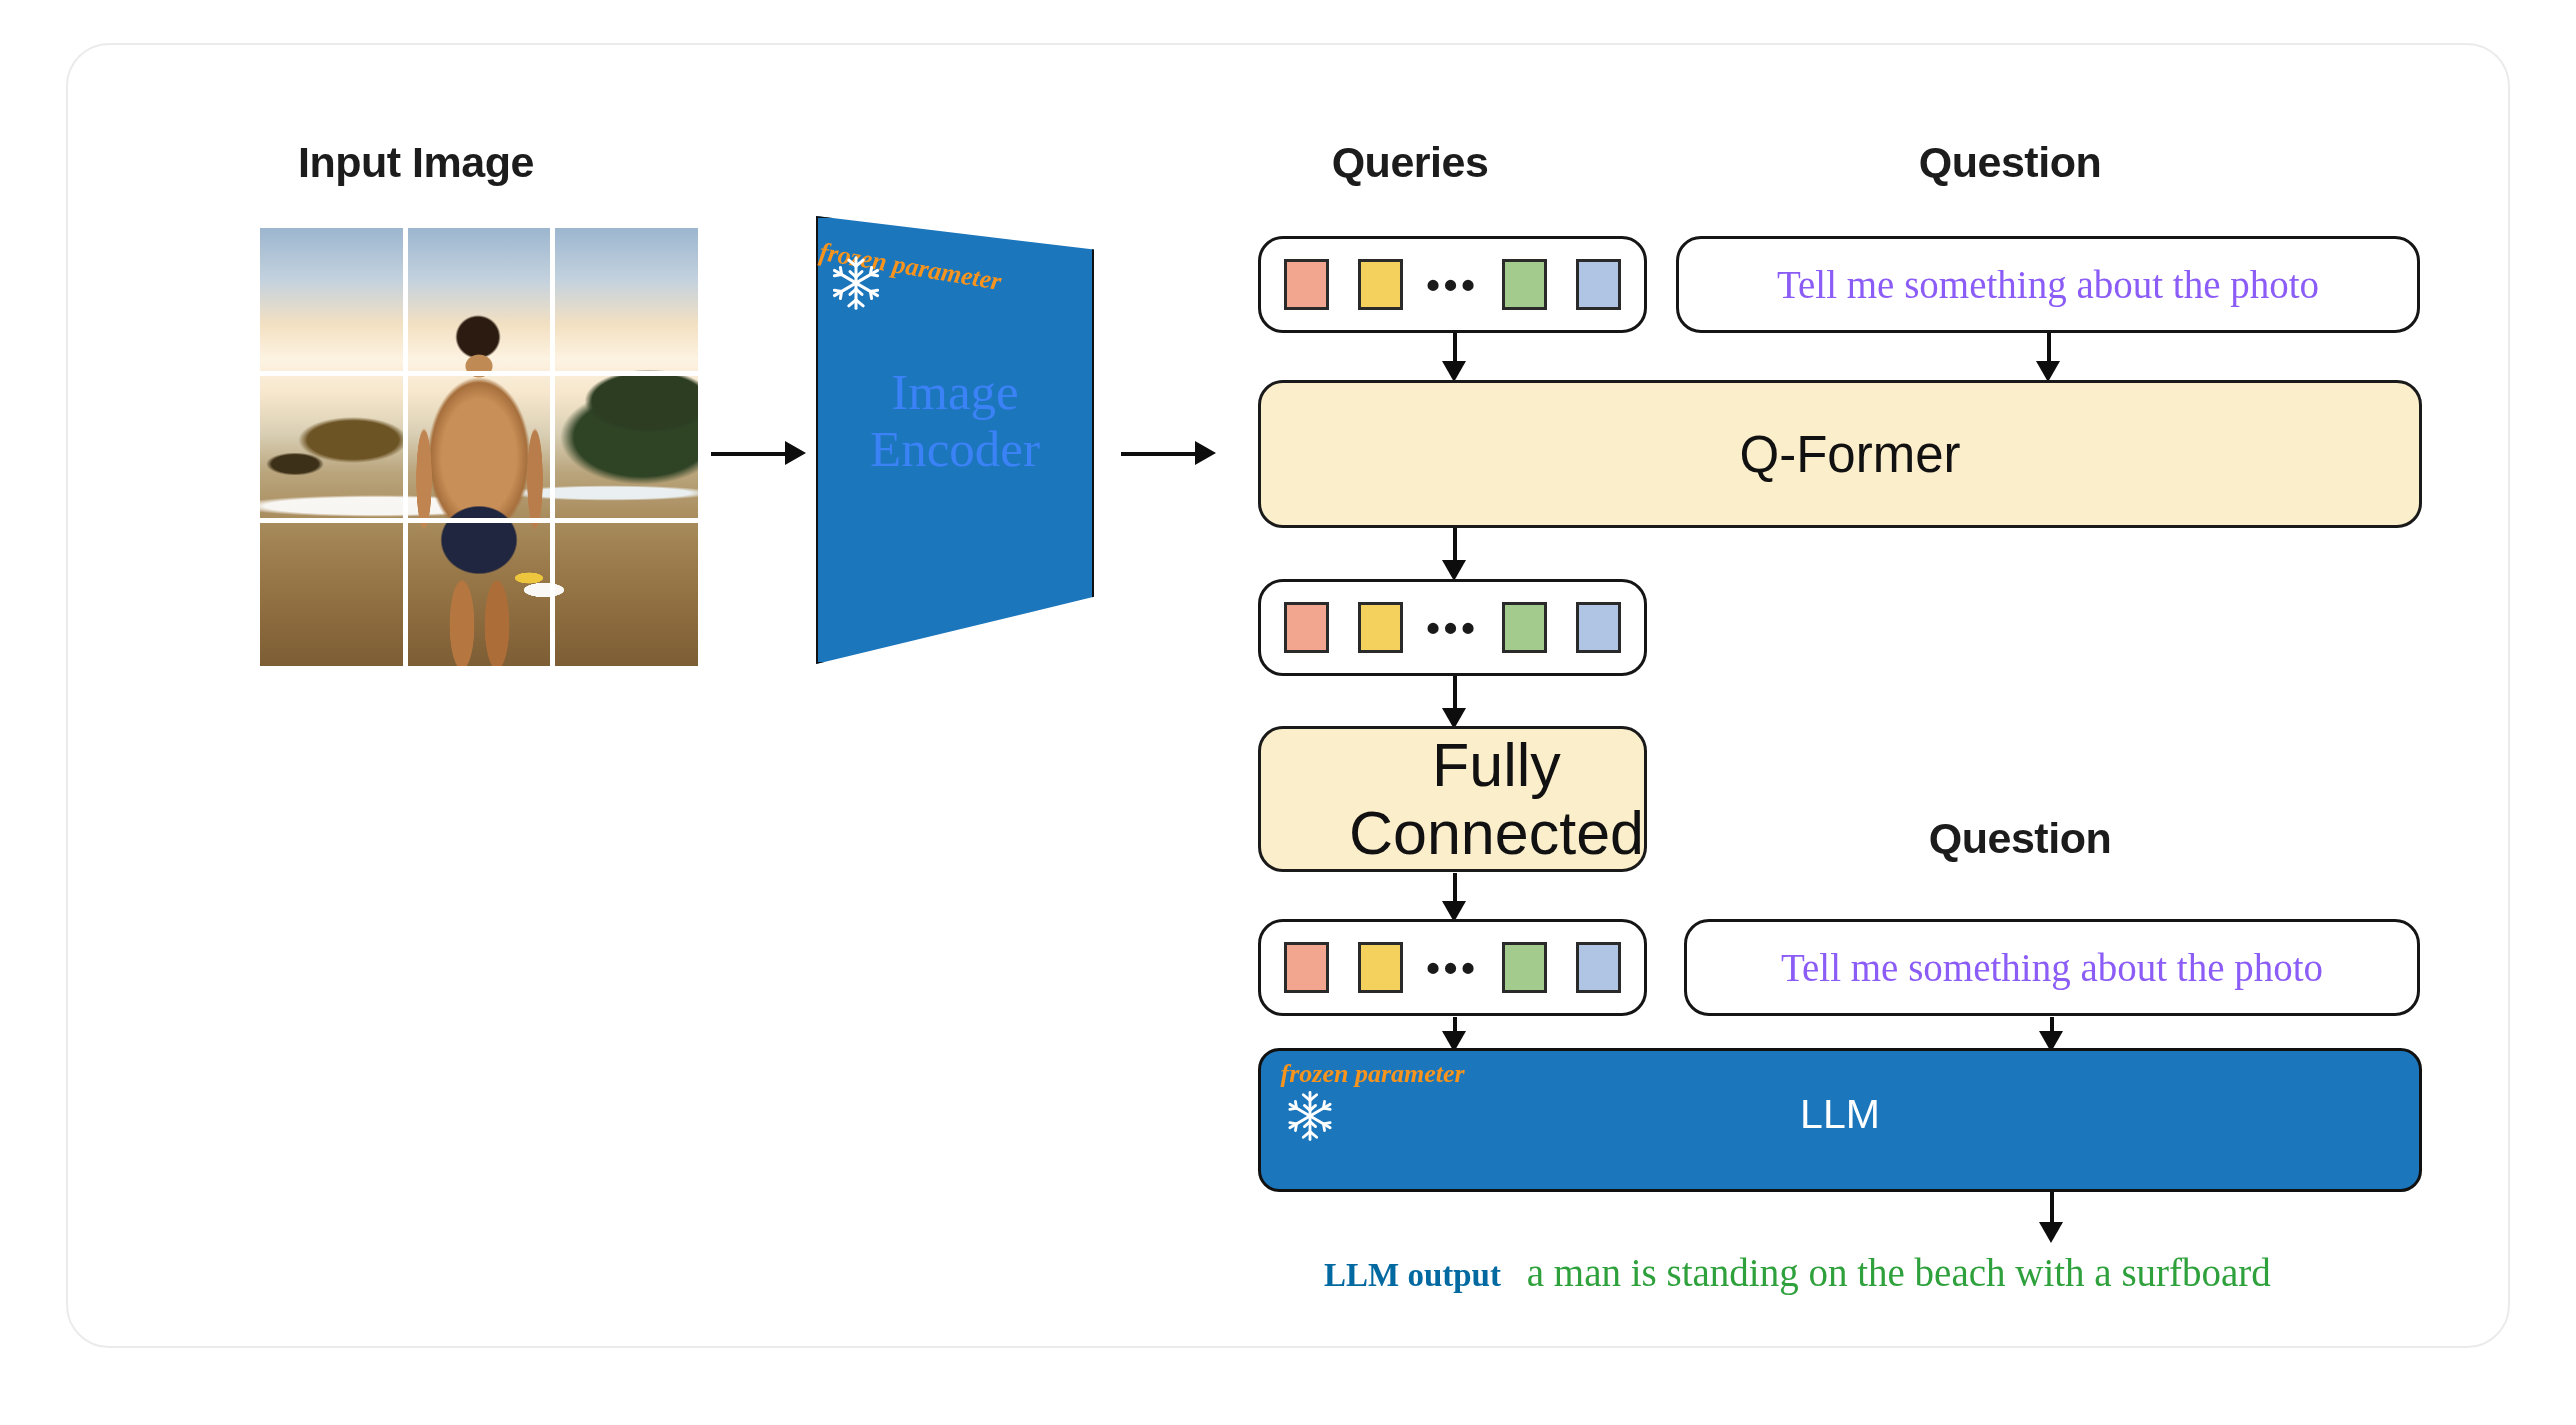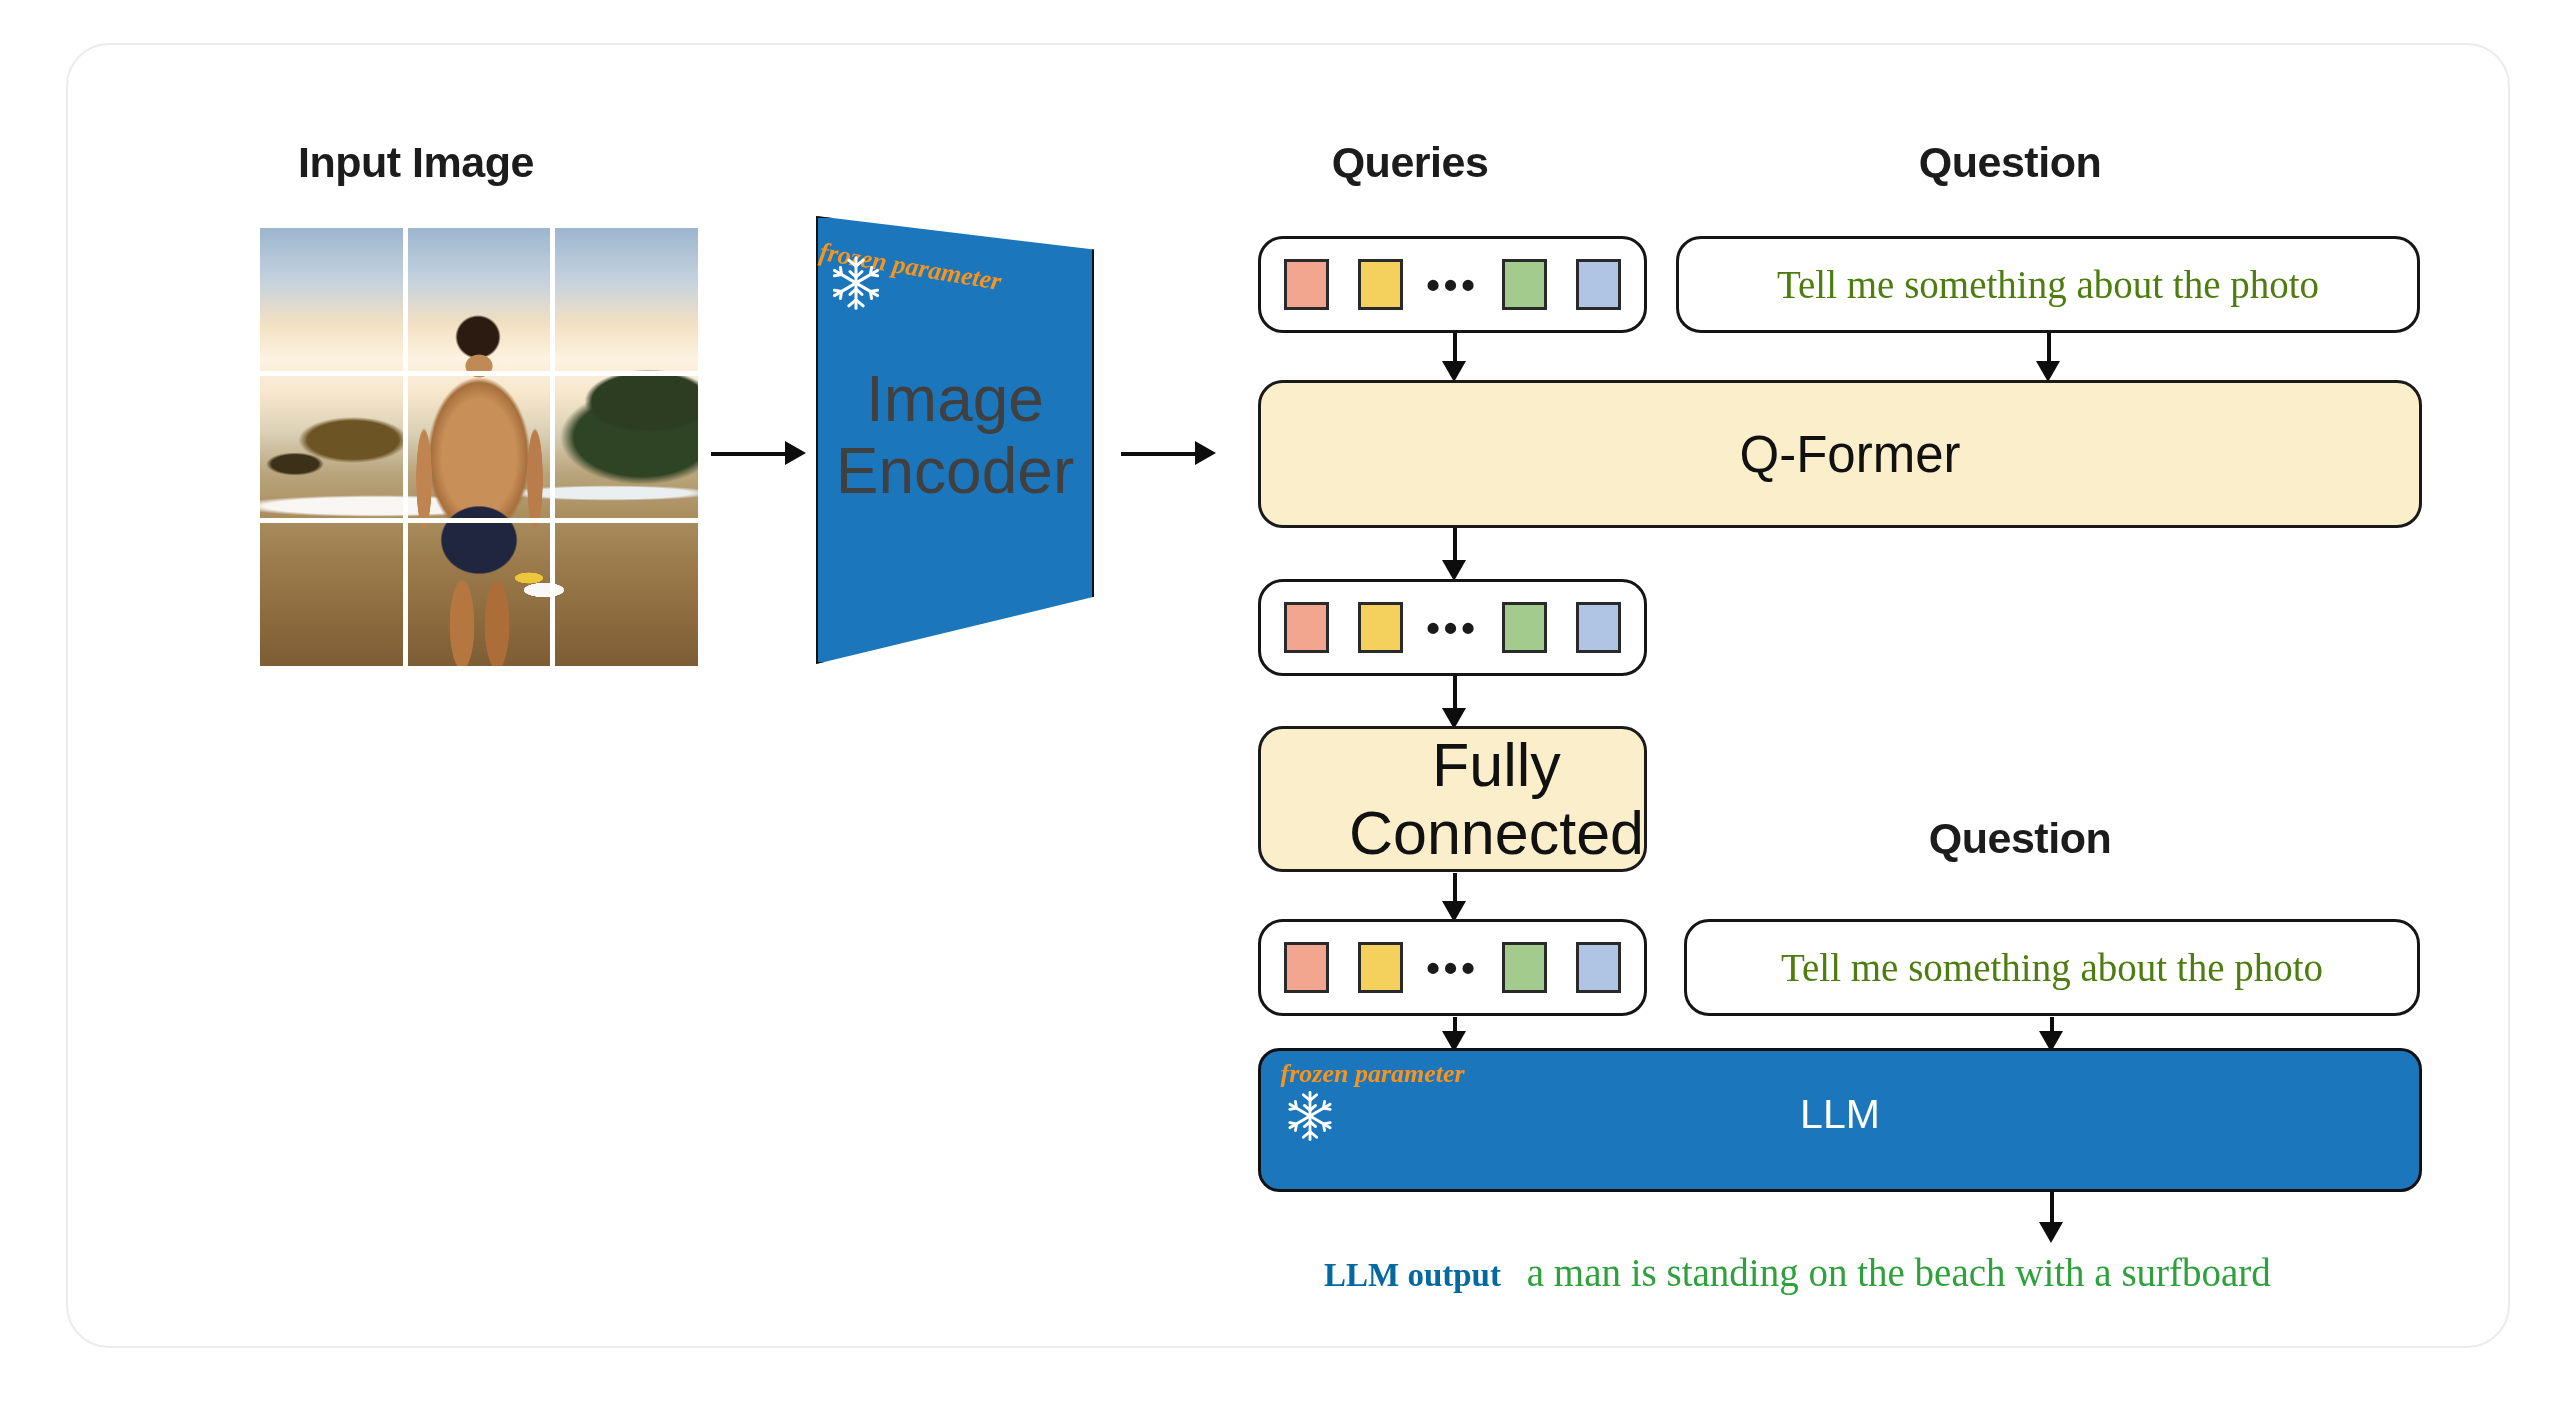--- a/index.html
+++ b/index.html
@@ -125,25 +125,26 @@
     background: #1c76bc;
     border: 2.9px solid #111;
     box-sizing: border-box;
     clip-path: polygon(0% 0%, 100% 7.5%, 100% 85%, 0% 100%);
   }
   #image-encoder .enc-label {
     position: absolute;
     left: 0;
     right: 0;
     top: 148px;
-    color: #404040;
-    font-size: 64px;
+    color: #3b82f6;
+    font-size: 51px;
     line-height: 1.12;
     text-align: center;
     white-space: pre-line;
+    font-family: Liberation Serif, serif;
   }
   .frozen-text {
     color: #f7941e;
     font-family: "Liberation Serif", serif;
     font-weight: bold;
     font-style: italic;
     white-space: nowrap;
   }
   #enc-frozen {
     position: absolute;
@@ -193,21 +194,21 @@
     color: #1a1a1a;
     letter-spacing: 3.9px;
     line-height: 0.4;
     margin: 0 -5.8px;
   }
 
   
   .qtext {
     font-family: "Liberation Serif", serif;
     font-size: 39px;
-    color: #4d7c0f;
+    color: #8b5cf6;
     text-align: center;
     white-space: nowrap;
     line-height: 1;
   }
 
   
   .cream-box {
     position: absolute;
     background: #fbeecb;
     border: 3.9px solid #1a1a1a;

